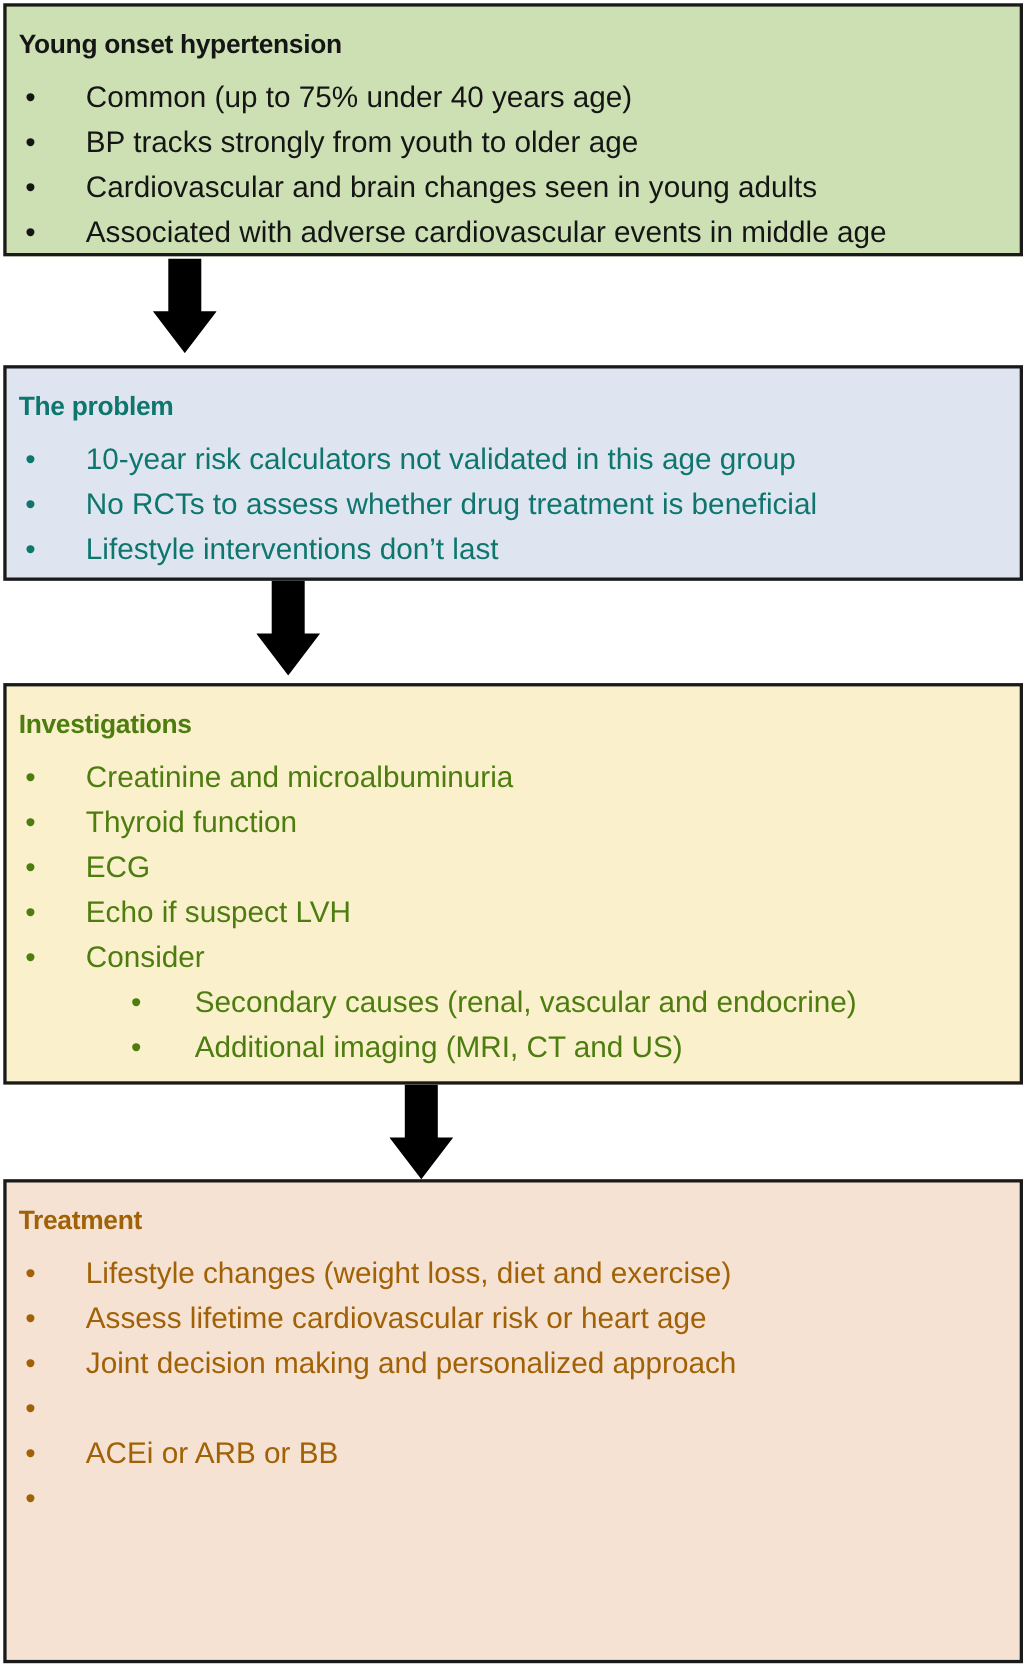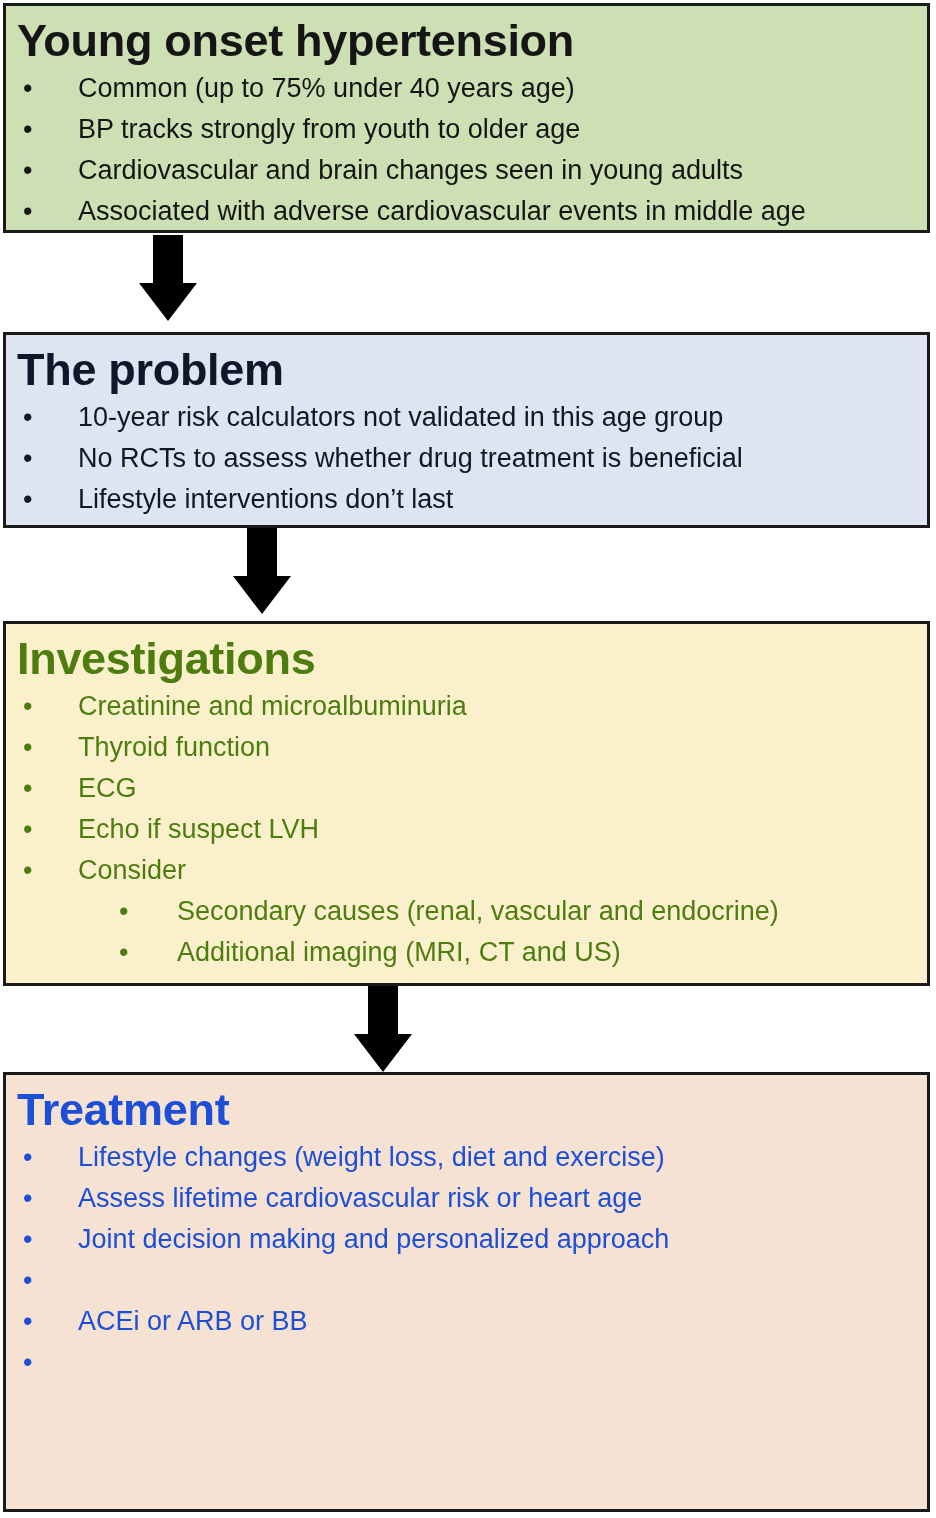--- a/index.html
+++ b/index.html
@@ -23,21 +23,21 @@
     box-sizing: border-box;
     padding: 8px 10px 0 11px;
     color: #151515;
   }
   #box-0 { top: 3px;    height: 230px; }
   #box-1 { top: 332px;  height: 196px; }
   #box-2 { top: 621px;  height: 365px; }
   #box-3 { top: 1072px; height: 440px; }
   .box h2 {
     margin: 0;
-    font-size: 45px;
+    font-size: 24px;
     line-height: 54px;
     font-weight: 700;
     letter-spacing: -0.3px;
   }
   ul.items {
     list-style: none;
     margin: 0;
     padding: 0;
   }
   .item {
@@ -85,21 +85,21 @@
         </li>
       </ul>
   </section>
 
   <div class="arrow" id="arrow-0">
     <svg width="58" height="86" viewBox="0 0 58 86" xmlns="http://www.w3.org/2000/svg">
       <path class="arrow-shape" d="M14 0 H44 V48 H58 L29 86 L0 48 H14 Z" fill="#000000"></path>
     </svg>
   </div>
 
-  <section class="box" id="box-1" style="background: rgb(222, 229, 241); border-color: rgb(26, 26, 26); color: #0f172a;">
+  <section class="box" id="box-1" style="background: rgb(222, 229, 241); border-color: rgb(26, 26, 26); color: #0f766e;">
     <h2>The problem</h2>
     <ul class="items">
         <li class="item l1">
           <span class="dot">•</span>
           <span class="txt">10-year risk calculators not validated in this age group</span>
         </li>
         <li class="item l1">
           <span class="dot">•</span>
           <span class="txt">No RCTs to assess whether drug treatment is beneficial</span>
         </li>
@@ -149,21 +149,21 @@
         </li>
       </ul>
   </section>
 
   <div class="arrow" id="arrow-2">
     <svg width="58" height="86" viewBox="0 0 58 86" xmlns="http://www.w3.org/2000/svg">
       <path class="arrow-shape" d="M14 0 H44 V48 H58 L29 86 L0 48 H14 Z" fill="#000000"></path>
     </svg>
   </div>
 
-  <section class="box" id="box-3" style="background: rgb(245, 226, 210); border-color: rgb(26, 26, 26); color: #1d4ed8;">
+  <section class="box" id="box-3" style="background: rgb(245, 226, 210); border-color: rgb(26, 26, 26); color: #a16207;">
     <h2>Treatment</h2>
     <ul class="items">
         <li class="item l1">
           <span class="dot">•</span>
           <span class="txt">Lifestyle changes (weight loss, diet and exercise)</span>
         </li>
         <li class="item l1">
           <span class="dot">•</span>
           <span class="txt">Assess lifetime cardiovascular risk or heart age</span>
         </li>

